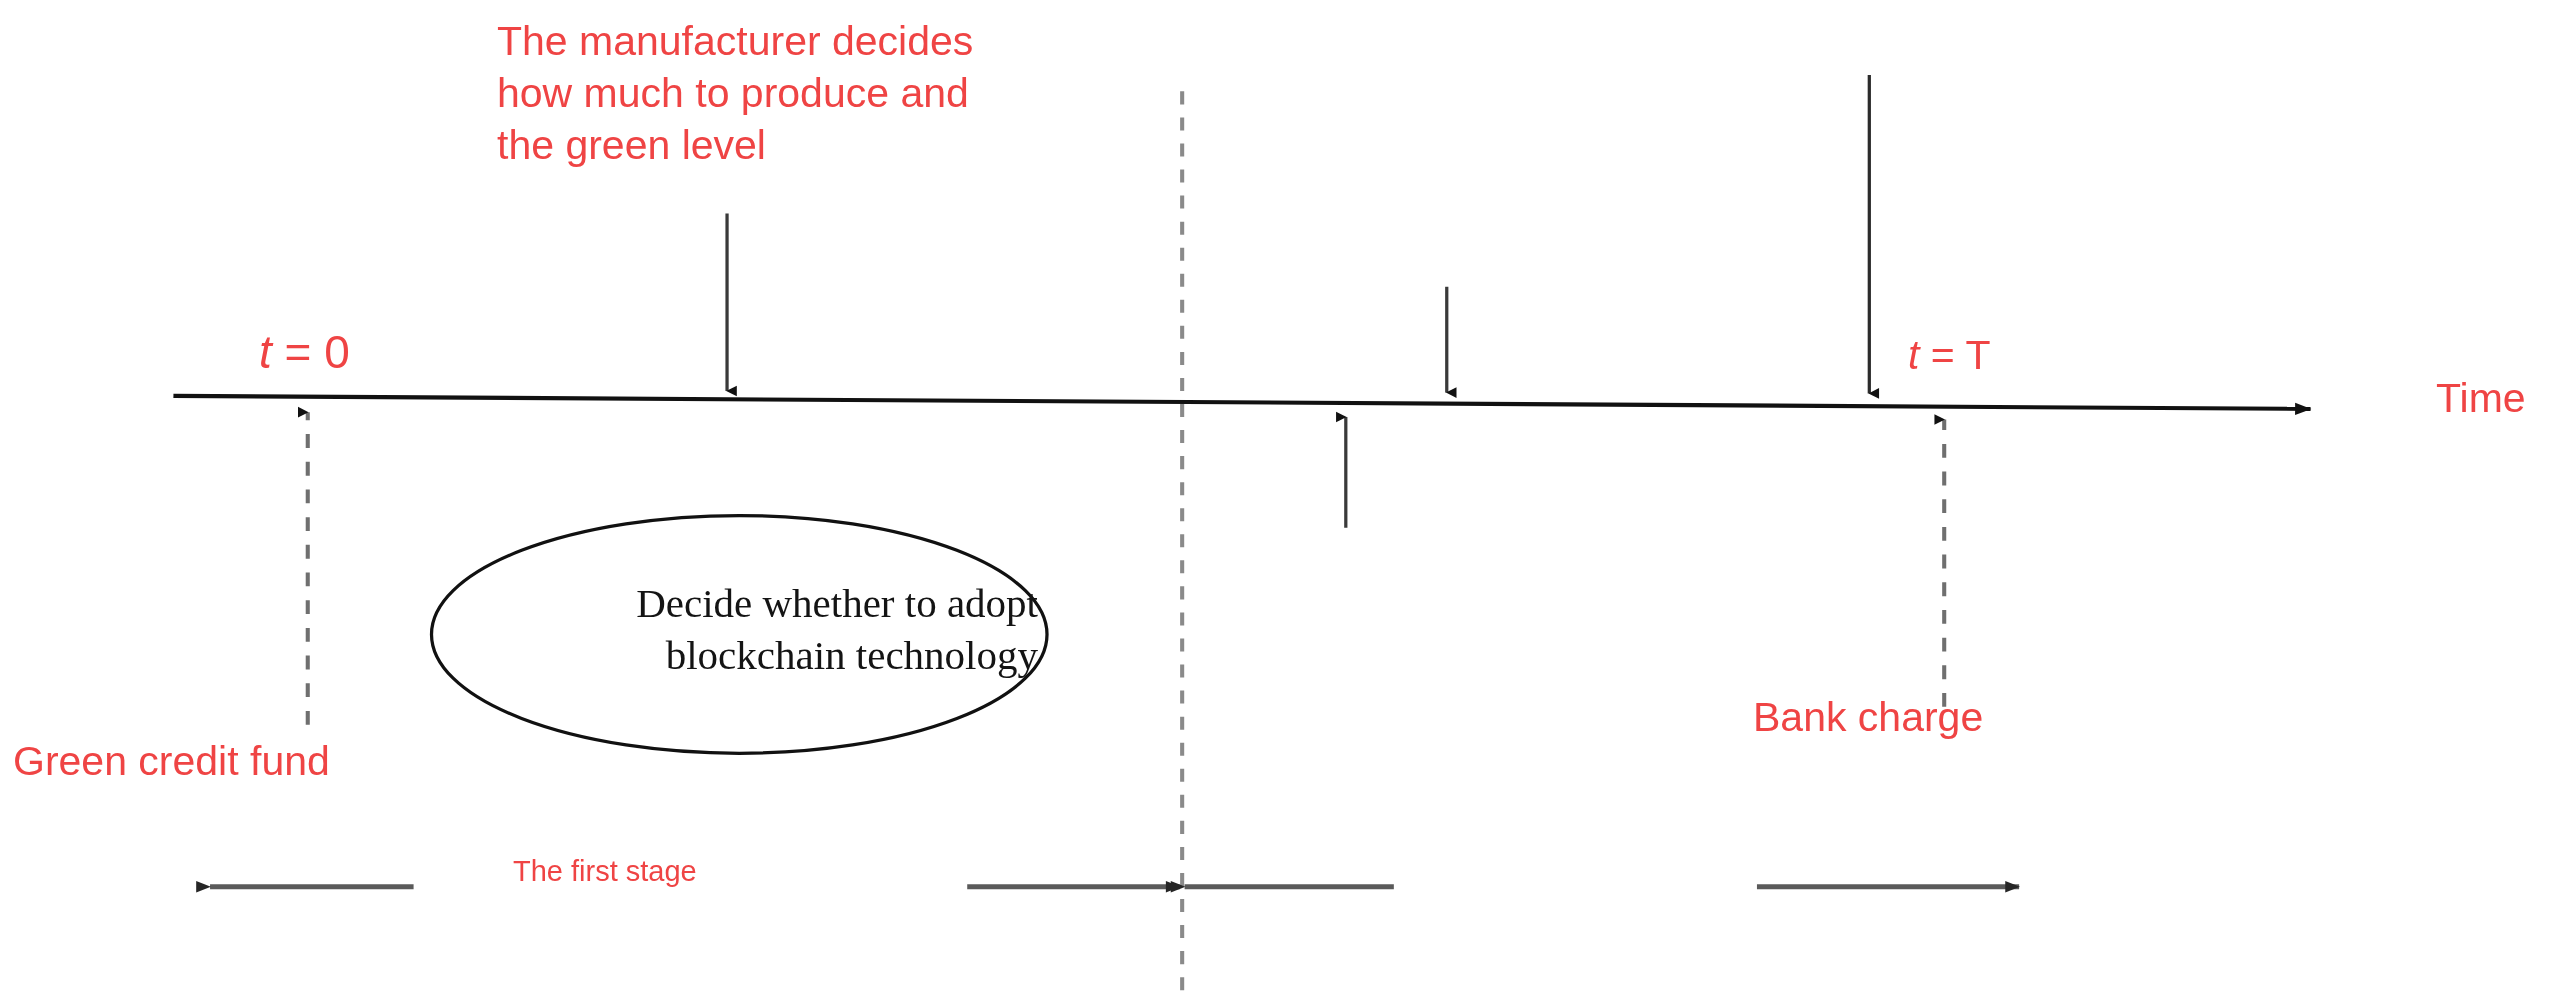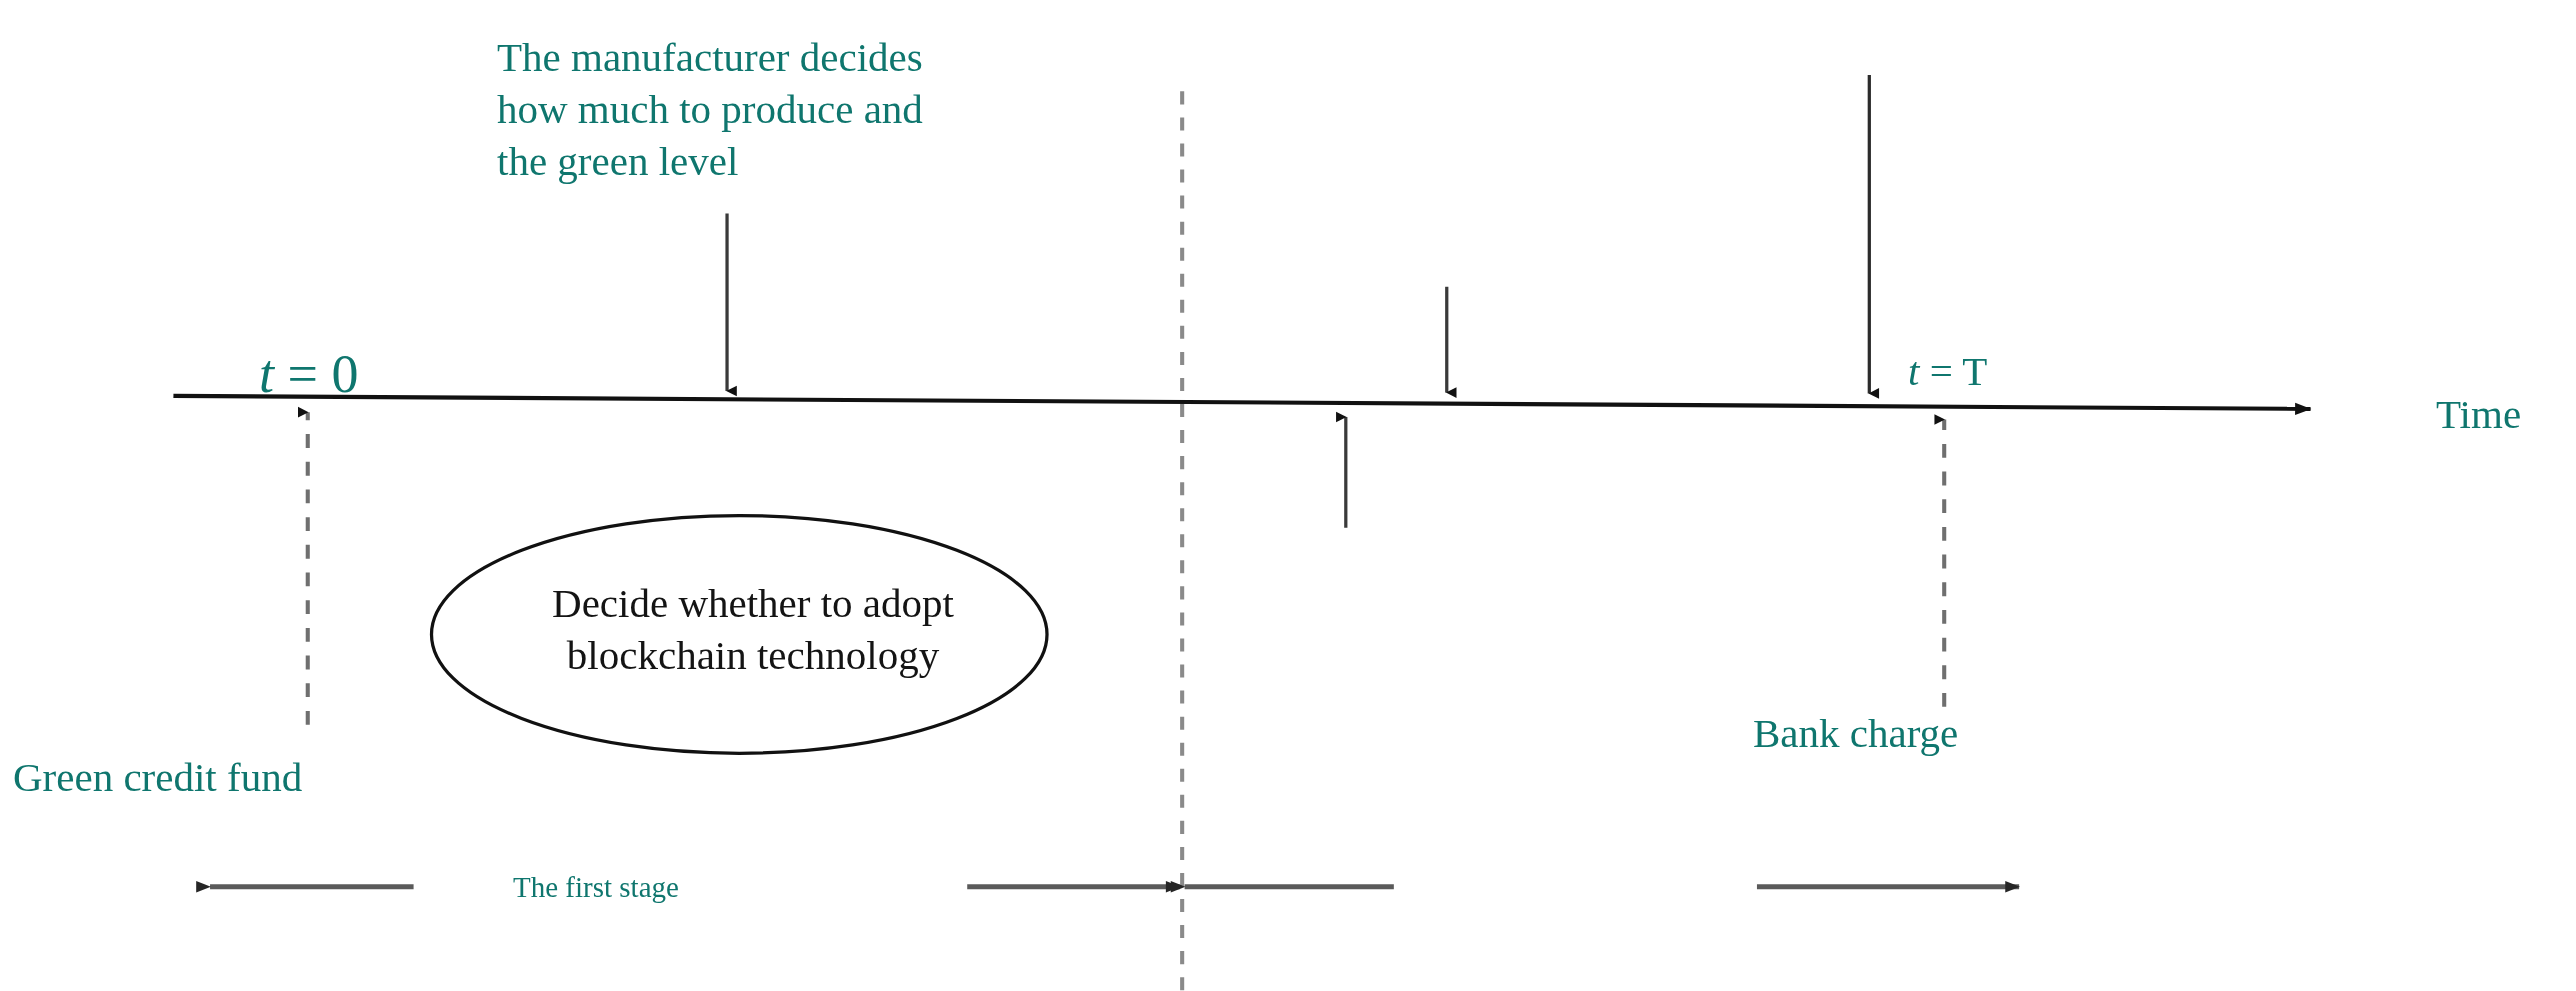--- a/index.html
+++ b/index.html
@@ -17,25 +17,24 @@
     color: #111111;
   }
   .svg-layer {
     position: absolute;
     inset: 0;
     width: 2576px;
     height: 992px;
   }
   .lbl {
     position: absolute;
-    font-family: Liberation Serif, serif;
-    color: #0f766e;
+    font-family: Liberation Sans, sans-serif;
+    color: #ef4444;
     white-space: pre;
     line-height: 1.26;
-    margin-top: 16px;
   }
   .t-manufacturer {
     left: 497px;
     top: 16.3px;
     font-size: 41px;
     text-align: left;
   }
   .t-consumers {
     left: 1423px;
     top: 28.5px;
@@ -66,21 +65,21 @@
     font-size: 41px;
   }
   .t-time {
     left: 2436px;
     top: 373px;
     font-size: 41px;
   }
   .t-t0 {
     left: 259px;
     top: 324px;
-    font-size: 54px;
+    font-size: 46px;
   }
   .t-tT {
     left: 1908px;
     top: 330px;
     font-size: 41px;
   }
   .t-t0 .var, .t-tT .var {
     font-style: italic;
   }
   .t-stage1 {
@@ -93,21 +92,21 @@
     left: 1403px;
     top: 853px;
     font-size: 41px;
   }
   .ellipse-text {
     position: absolute;
     left: 468px;
     top: 578px;
     width: 570px;
     font-size: 41px;
-    text-align: center;
+    text-align: right;
     line-height: 1.26;
     color: #141414;
   }
 </style>
 </head>
 <body>
 
 <div id="stage">
 
   <svg class="svg-layer" viewBox="0 0 3164 1218" xmlns="http://www.w3.org/2000/svg">

